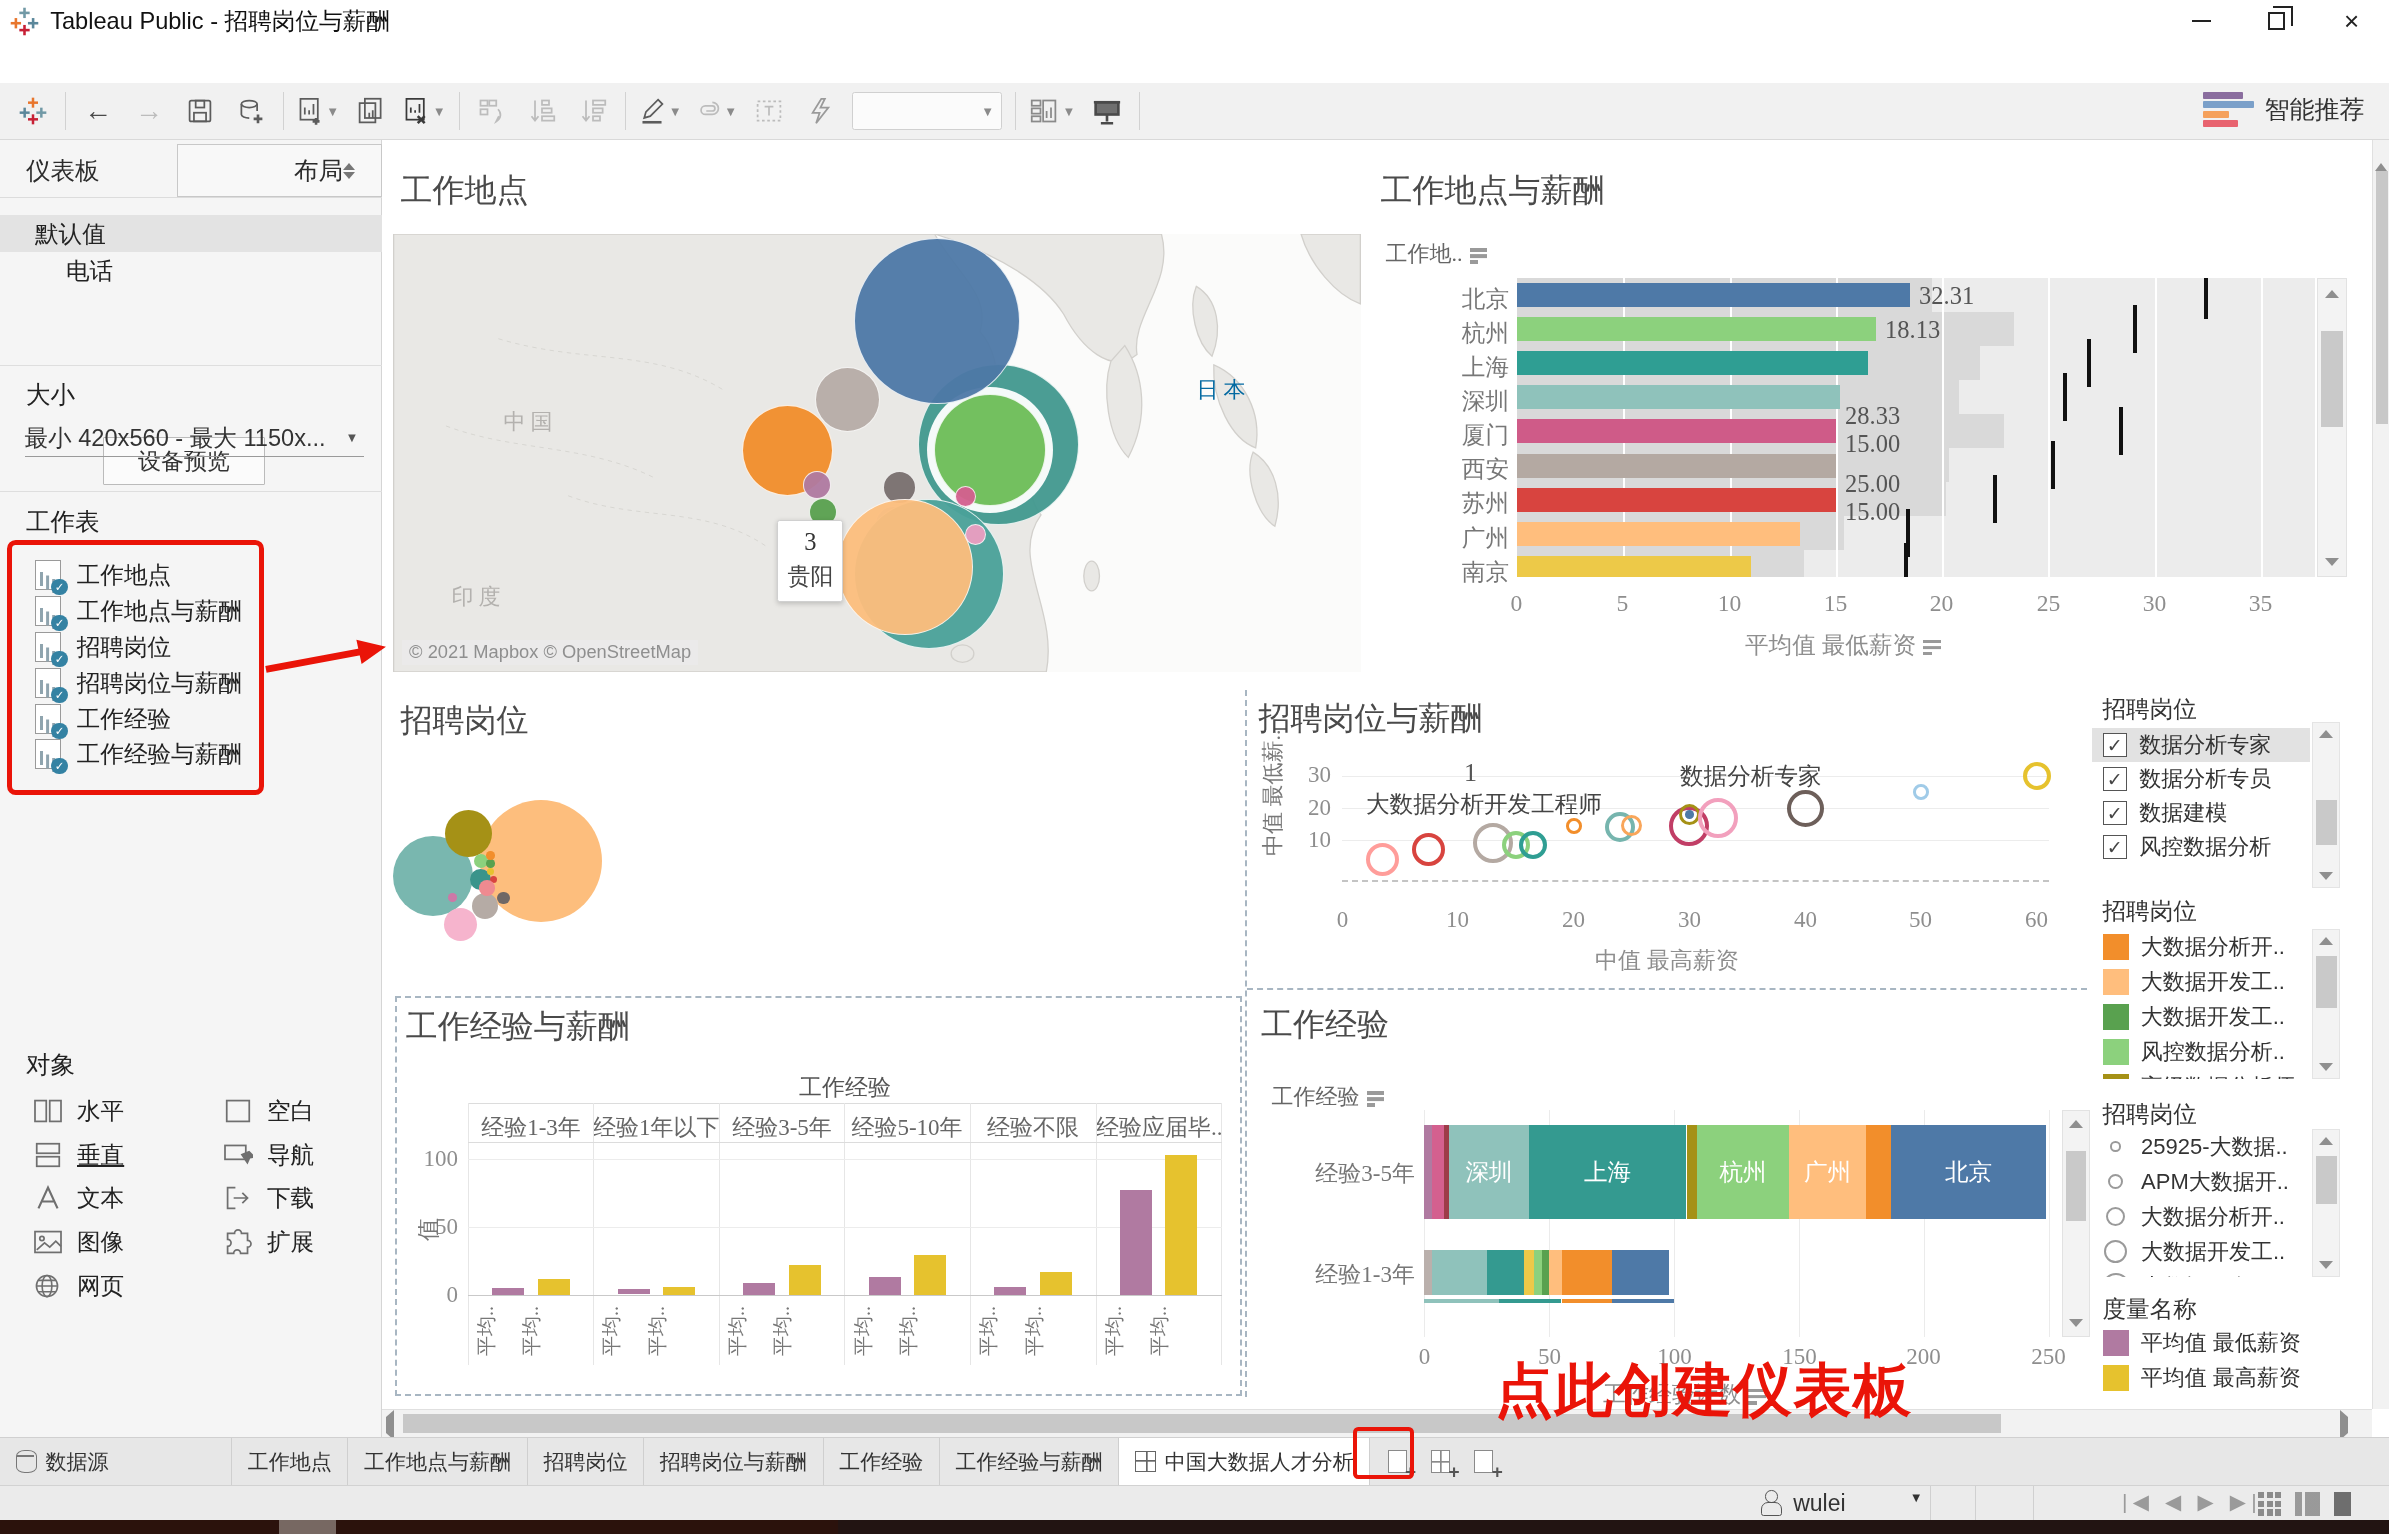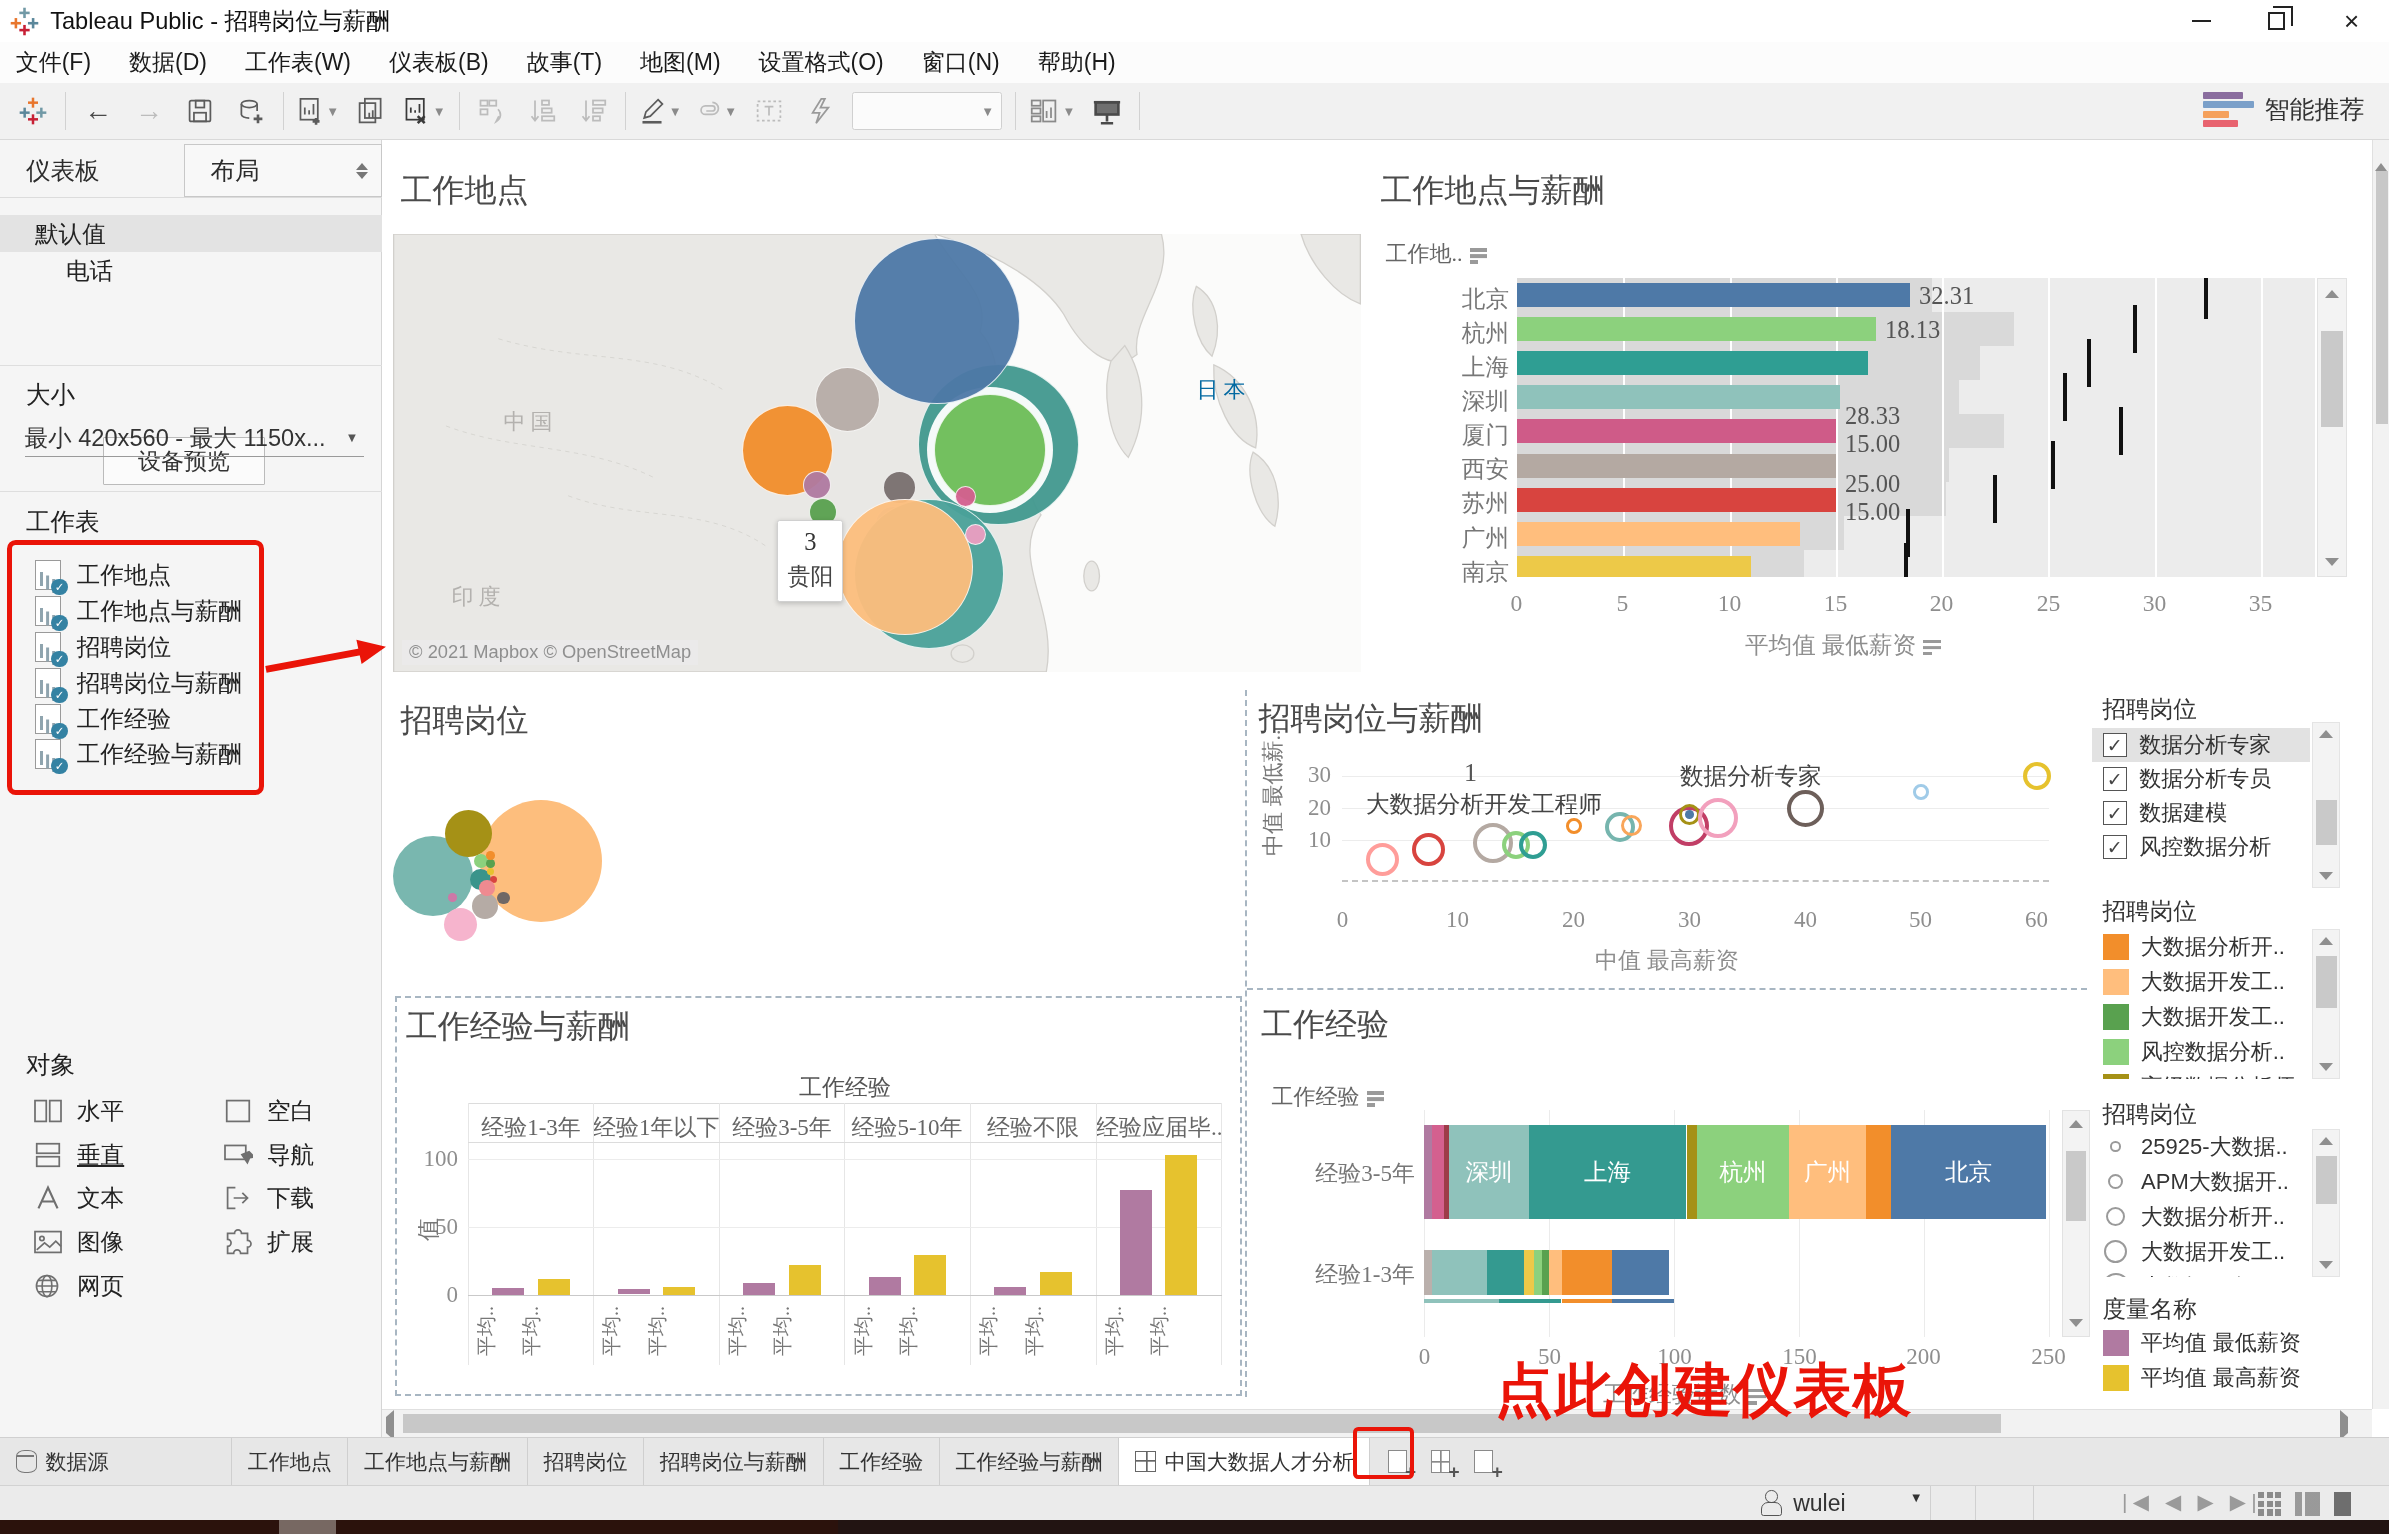--- a/index.html
+++ b/index.html
@@ -25,21 +25,21 @@
 .tsep{width:0.9px;height:38px;background:#d2d2d2}
 .caret{font-size:13px;color:#8b8b8b}
 .combo{width:150px;height:38px;background:#fbfbfb;border:0.9px solid #d0d0d0;border-radius:2.6px;display:flex;align-items:center;justify-content:flex-end;padding-right:7px}
 .showme{position:absolute;right:24.5px;top:8.7px;display:flex;align-items:center;gap:10.5px;font-size:25px;color:#333}
 .showme-ic{display:flex;flex-direction:column;gap:2.6px}
 .showme-ic i{display:block;height:7px;border-radius:0.9px}
 
 .sidebar{position:absolute;left:0;top:140px;width:382px;height:1297px;background:#f5f5f5;border-right:0.9px solid #d5d5d5}
 .sb-tabs{position:absolute;left:0;top:4.4px;width:382px;height:54px;border-bottom:0.9px solid #dcdcdc;display:flex}
 .sb-tab{flex:1;display:flex;align-items:center;font-size:24.5px;padding-left:26px;color:#2c2c2c}
-.sb-tab.boxed{border:0.9px solid #c8c8c8;background:#f8f8f8;justify-content:space-between;padding-right:13px}
+.sb-tab.boxed{border:0.9px solid #c8c8c8;background:#f8f8f8;justify-content:flex-end;padding-right:26px}
 .updown{display:flex;flex-direction:column;gap:2.6px}
 .tri-u{width:0;height:0;border-left:6.1px solid transparent;border-right:6.1px solid transparent;border-bottom:7.9px solid #777}
 .tri-d{width:0;height:0;border-left:6.1px solid transparent;border-right:6.1px solid transparent;border-top:7.9px solid #777}
 .sb-row{position:absolute;left:0;width:382px;height:37px;display:flex;align-items:center;font-size:23.6px;color:#222}
 .sb-sec{position:absolute;left:26px;font-size:24.5px;color:#222}
 .sb-div{position:absolute;left:0;width:382px;height:0.9px;background:#dedede}
 .devbtn{position:absolute;left:103px;top:297px;width:162px;height:48px;background:#fbfbfb;border:0.9px solid #bbb;border-radius:1px;font-size:23px;color:#333;display:flex;align-items:center;justify-content:center}
 .sizedrop{position:absolute;left:24.5px;top:415px;width:339px;height:38px;border-bottom:1.7px solid #9a9a9a;font-size:23.6px;color:#333;display:flex;align-items:center;justify-content:space-between;padding-right:5.2px}
 .sheet-item{position:absolute;left:0;width:382px;height:36px;display:flex;align-items:center;gap:15.7px;padding-left:35px;font-size:23.6px;color:#222}
 .sheet-ic{position:relative;width:26px;height:30px;border:1.7px solid #9a9a9a;background:#fff;flex:none}
@@ -124,31 +124,20 @@
       <span class="wc">
           <span class="minbar"></span>
         </span>
       <span class="wc">
           <span class="restbox"></span>
         </span>
       <span class="wc">×</span>
     </div>
   </div>
 
-  <div class="menubar" id="menubar">
-      <span class="menu-item">文件(F)</span>
-      <span class="menu-item">数据(D)</span>
-      <span class="menu-item">工作表(W)</span>
-      <span class="menu-item">仪表板(B)</span>
-      <span class="menu-item">故事(T)</span>
-      <span class="menu-item">地图(M)</span>
-      <span class="menu-item">设置格式(O)</span>
-      <span class="menu-item">窗口(N)</span>
-      <span class="menu-item">帮助(H)</span>
-    </div>
 
   <div class="toolbar">
     <span class="tbtn">
       <svg width="30" height="30" viewBox="0 0 36 36">
         <g stroke="#e8762d" stroke-width="3">
             <line x1="18" y1="2" x2="18" y2="14"></line>
             <line x1="12" y1="8" x2="24" y2="8"></line>
           </g>
         <g stroke="#5b879b" stroke-width="3">
             <line x1="8" y1="14" x2="8" y2="26"></line>

